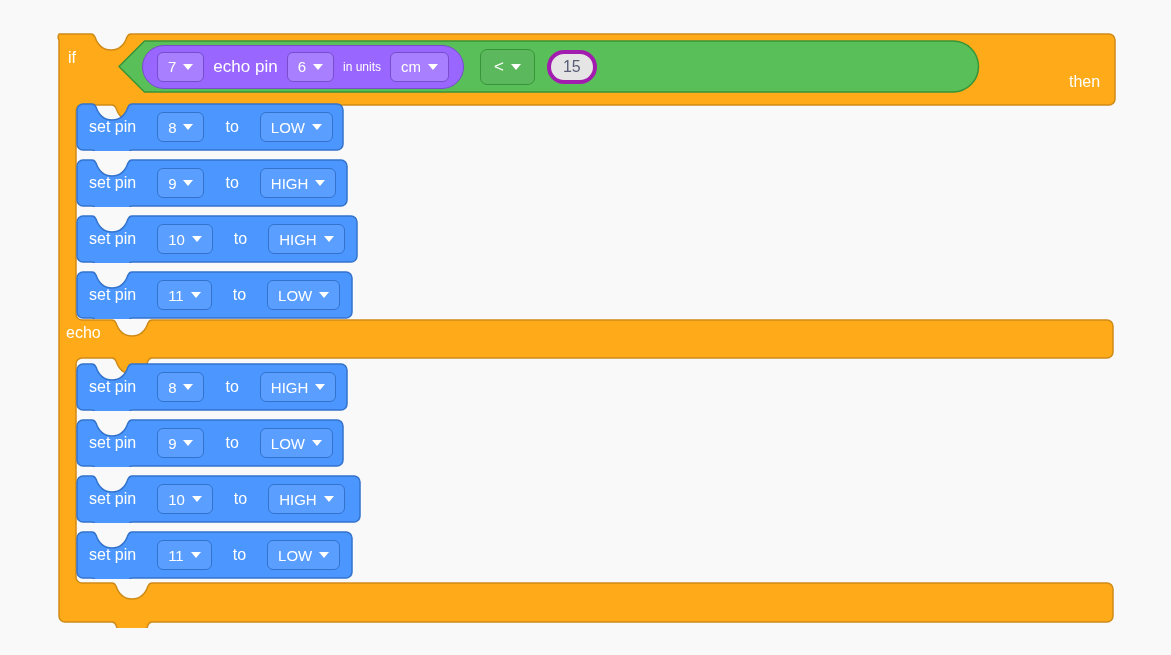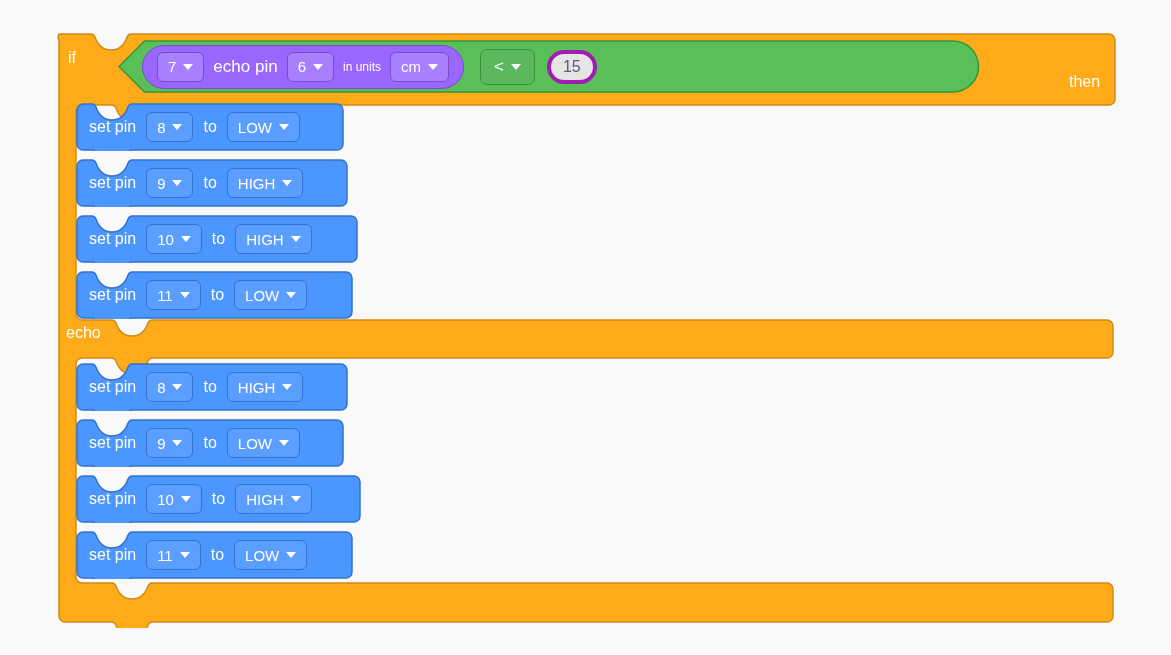--- a/index.html
+++ b/index.html
@@ -154,21 +154,21 @@
   .stack-block .stack-svg {
     position: absolute;
     left: 0; top: 0;
   }
   .stack-content {
     position: absolute;
     left: 0; top: 0;
     height: 48px;
     display: flex;
     align-items: center;
-    gap: 10px;
+    gap: 21px;
     padding-left: 13px;
     box-sizing: border-box;
   }
   .stack-content .blk-label { font-size: 16px; }
 </style>
 </head>
 <body>
 
 <div id="workspace">
 

